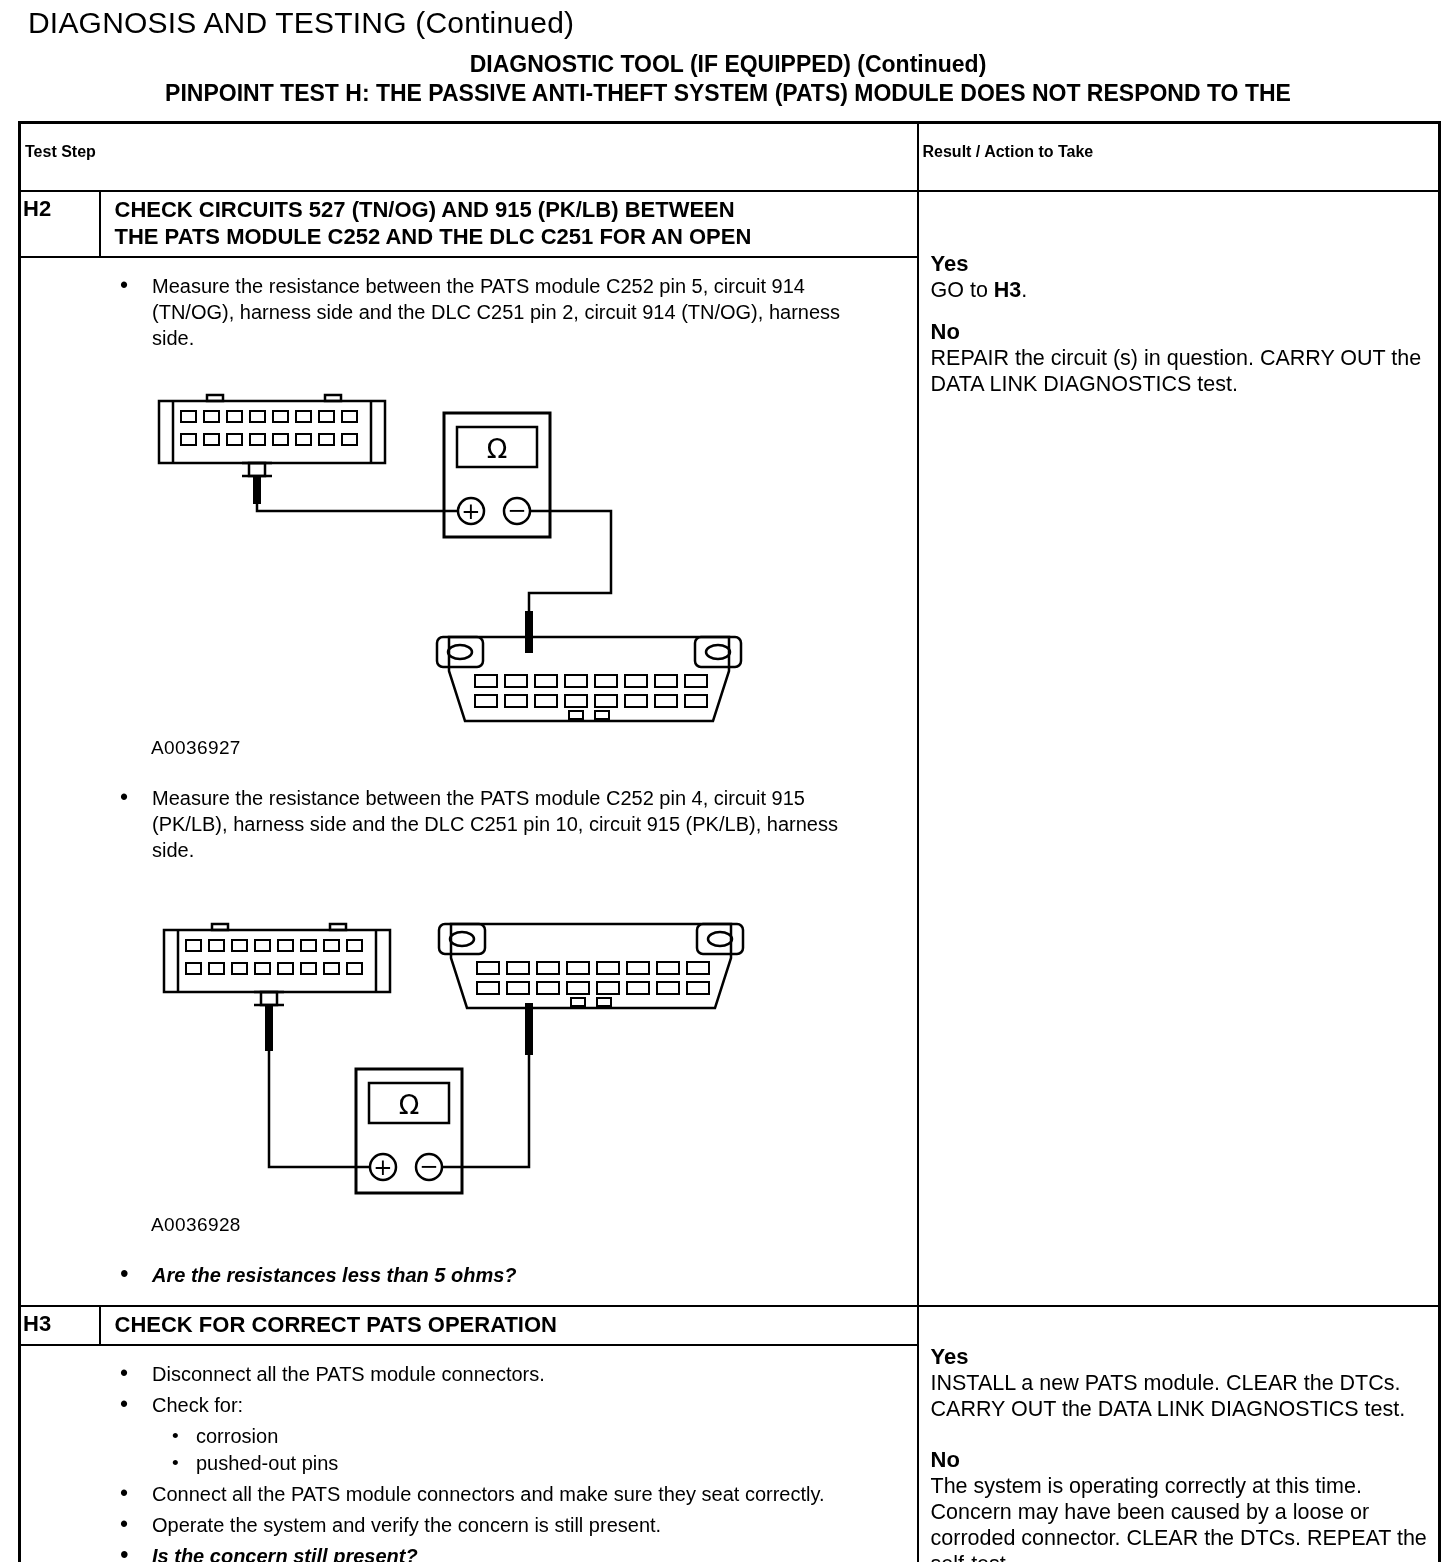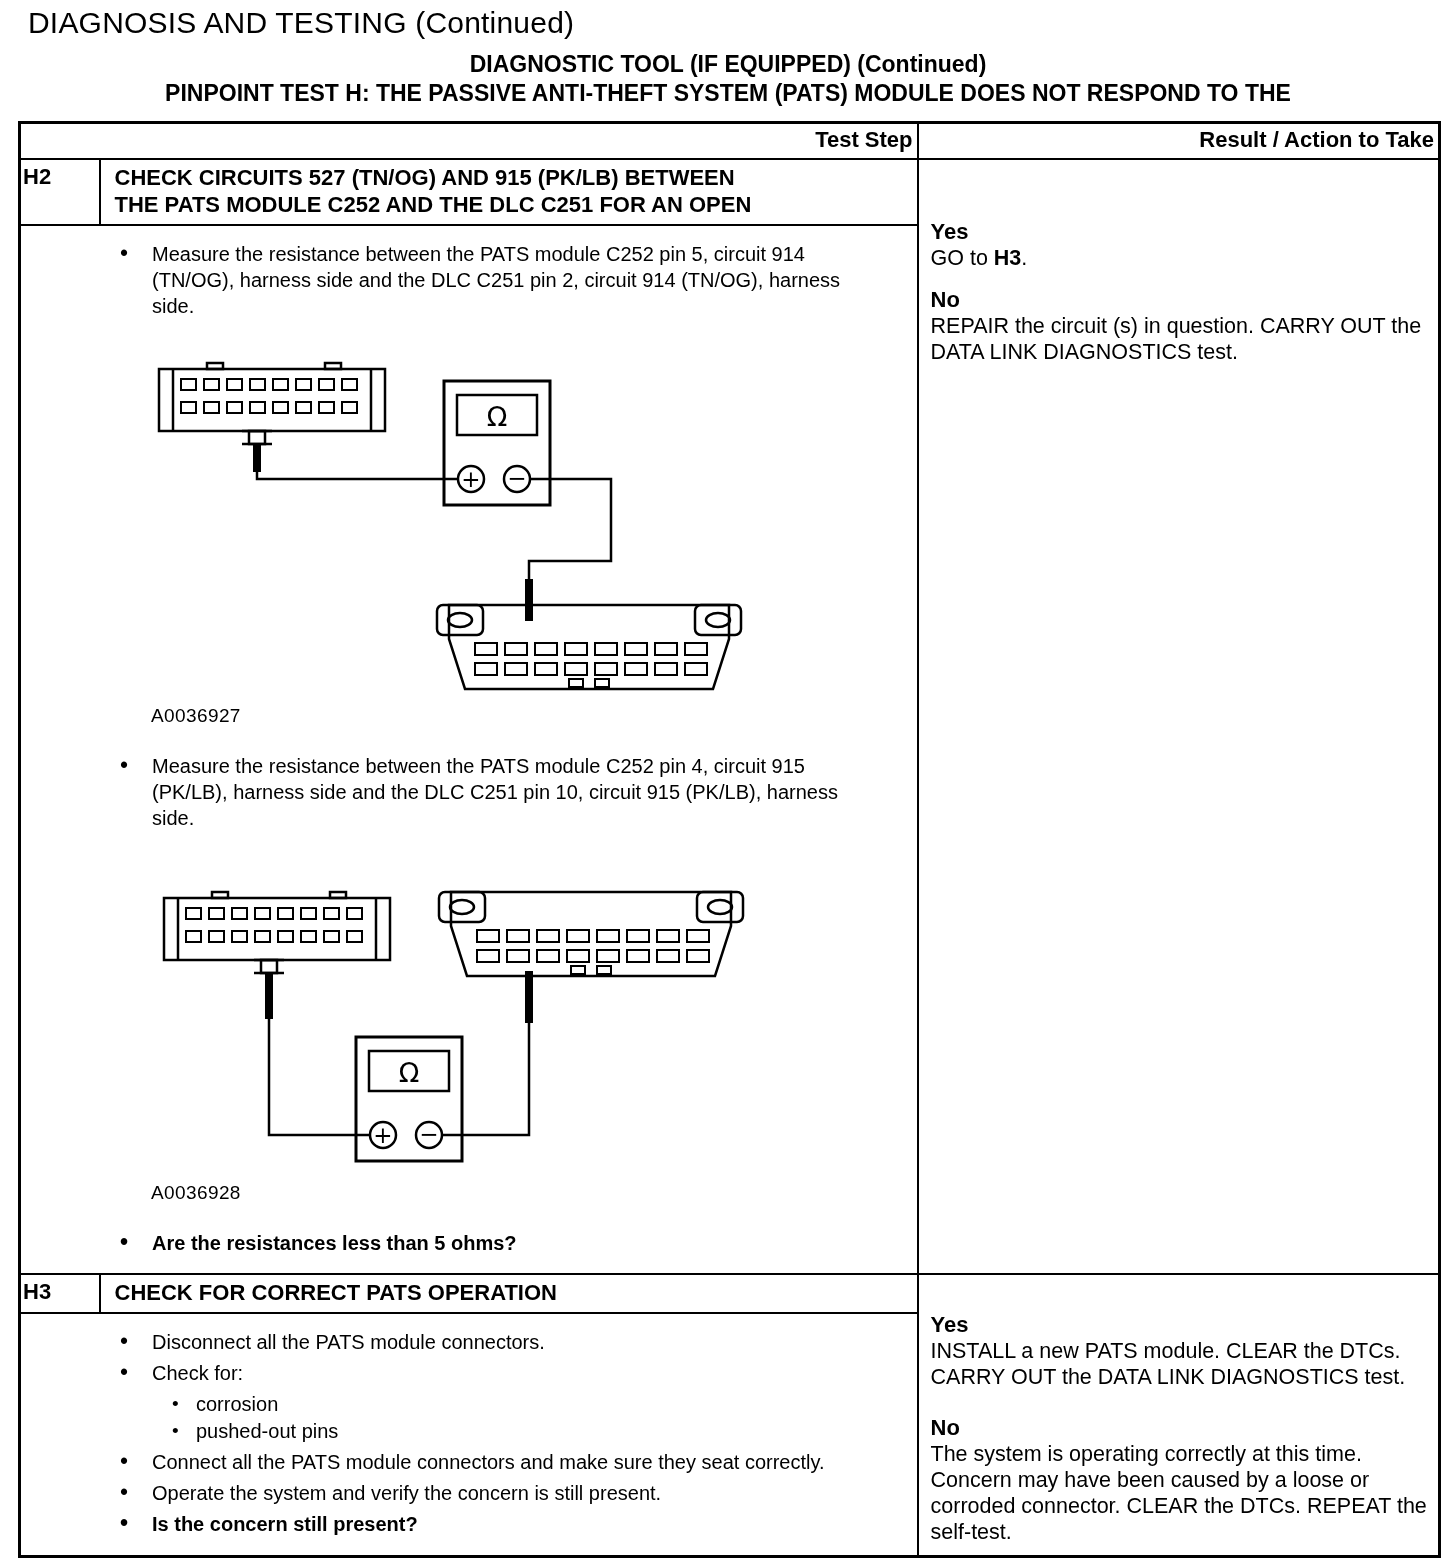--- a/index.html
+++ b/index.html
@@ -2,32 +2,32 @@
 <html><head>
 <meta charset="utf-8">
 <style>
   html,body{margin:0;padding:0;background:#fff;color:#000;}
   body{width:1456px;font-family:"Liberation Sans",sans-serif;}
   .page{padding:4px 18px 14px 18px;}
   .doc-title{font-size:30px;font-weight:normal;margin:2px 0 10px 10px;letter-spacing:.2px;}
   .subtitle{font-weight:bold;font-size:23px;text-align:center;line-height:1.28;margin:0 0 12px 0;}
   table.diag{border-collapse:collapse;width:1420px;border:3px solid #000;table-layout:fixed;}
   table.diag th,table.diag td{border:2px solid #000;vertical-align:top;}
-  thead th{font-size:22px;font-weight:bold;text-align:right;padding:3px 4px;height:28px;}
+  thead th{font-size:16px;font-weight:bold;text-align:left;padding:19px 4px;height:28px;}
   .col-id{width:80px;}
   .col-step{width:818px;}
   .col-result{width:522px;}
   .step-id{text-align:left;font-weight:bold;font-size:22px;padding:4px 2px;}
   .step-title{font-weight:bold;font-size:22px;line-height:27px;padding:4px 8px 6px 14px;}
   .step-content{padding:10px 8px 12px 0;}
   .bullet{position:relative;margin:5px 0 5px 92px;padding-left:39px;font-size:20px;line-height:26px;max-width:700px;}
   .bullet::before{content:"•";position:absolute;left:7px;top:-1px;font-size:23px;}
   .bullet.sub{margin:1px 0 1px 151px;padding-left:24px;}
   .bullet.sub::before{left:0;font-size:19px;top:0;}
-  .bullet.bold{font-weight:bold;margin-top:16px;}
+  .bullet.bold{font-weight:bold;margin-top:16px;font-style:italic;}
   .figure{margin:36px 0 26px 128px;}
   .figure.f2{margin-top:56px;}
   .caption{font-size:19px;margin:6px 0 0 2px;letter-spacing:.4px;}
   .wire{fill:none;stroke:#000;stroke-width:2.5;}
   .result-cell{font-size:21.5px;line-height:26px;padding:10px 10px 10px 12px;}
   .result-cell.h2res{padding-top:58px;}
   .result-cell.h3res{padding-top:36px;}
   .res-label{font-weight:bold;font-size:22px;line-height:27px;}
   .res-gap-sm{height:15px;}
   .res-gap-lg{height:24px;}

